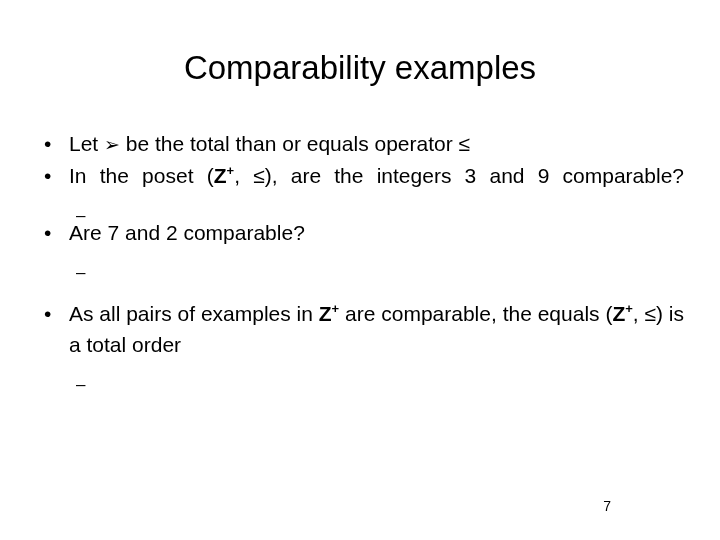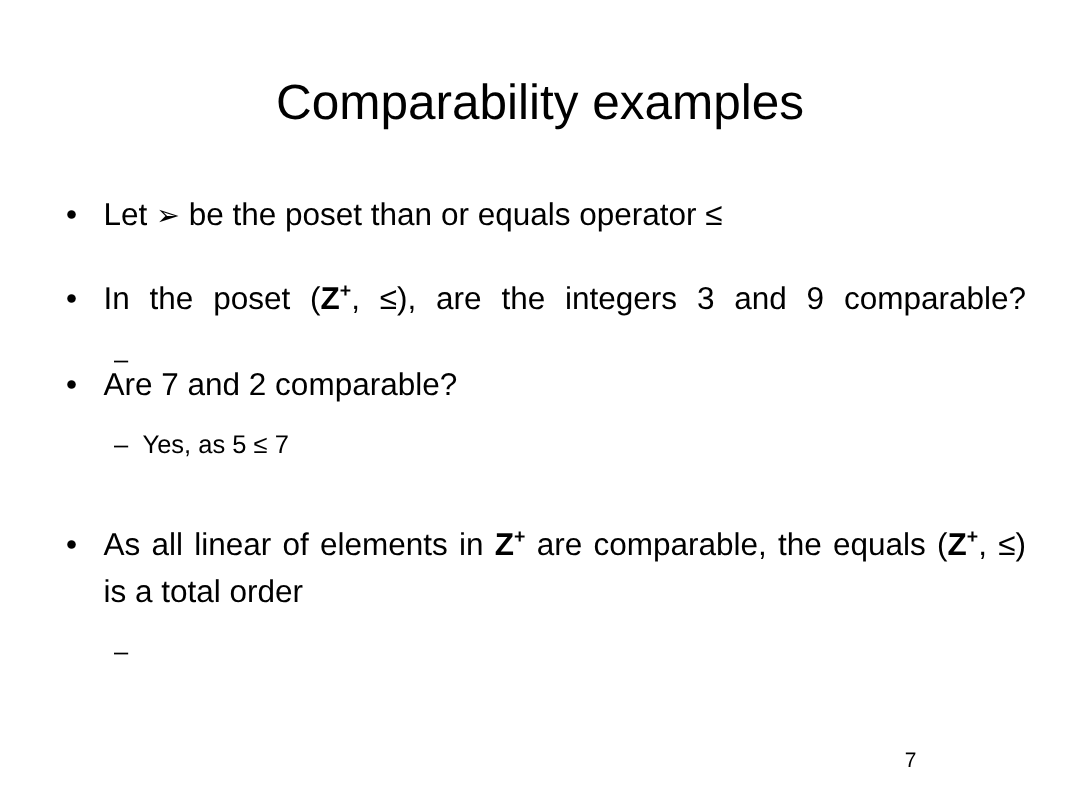--- a/index.html
+++ b/index.html
@@ -61,21 +61,21 @@
   }
   .b1 .dot {
     position: absolute;
     left: 4px;
     top: 0;
     font-size: 21px;
     line-height: 31px;
   }
   
   .b1 > .txt { display: block; }
-  .b1.justify-all > .txt { text-align-last: justify; margin-top: 24px; }
+  .b1.justify-all > .txt { text-align-last: justify; }
 
   
   .b2 {
     position: relative;
     padding-left: 55px;
     font-size: 17px;
     line-height: 26px;
     text-align: left;
     color: #000000;
   }
@@ -118,21 +118,21 @@
 <body>
 
 <div class="slide">
 
   <div class="slide-title">Comparability examples</div>
 
   <div class="body-area">
 
     <div class="b1 block">
       <span class="dot">•</span>
-      <span class="txt"><span>Let </span><span class="wing">➢</span><span> be the poset than or equals operator ≤</span></span>
+      <span class="txt"><span>Let </span><span class="wing">➢</span><span> be the total than or equals operator ≤</span></span>
     </div>
 
     <div class="b1 block justify-all">
       <span class="dot">•</span>
       <span class="txt"><span>In the poset (</span><span class="bold nb"><span>Z</span><sup>+</sup></span><span>, ≤), are the integers 3 and 9 comparable?</span></span>
     </div>
 
     <div class="sp-a"></div>
 
     <div class="b2 block">
@@ -143,28 +143,27 @@
 
     <div class="b1 block">
       <span class="dot">•</span>
       <span class="txt">Are 7 and 2 comparable?</span>
     </div>
 
     <div class="sp-d"></div>
 
     <div class="b2 block">
       <span class="dash">–</span>
-      <span>Yes, as 5 ≤ 7</span>
     </div>
 
     <div class="sp-c"></div>
 
     <div class="b1 block">
       <span class="dot">•</span>
-      <span class="txt"><span>As all linear of elements in </span><span class="bold nb"><span>Z</span><sup>+</sup></span><span> are comparable, the equals (</span><span class="bold nb"><span>Z</span><sup>+</sup></span><span>, ≤) is a total order</span></span>
+      <span class="txt"><span>As all pairs of examples in </span><span class="bold nb"><span>Z</span><sup>+</sup></span><span> are comparable, the equals (</span><span class="bold nb"><span>Z</span><sup>+</sup></span><span>, ≤) is a total order</span></span>
     </div>
 
     <div class="sp-a"></div>
 
     <div class="b2 block">
       <span class="dash">–</span>
     </div>
 
   </div>
 

